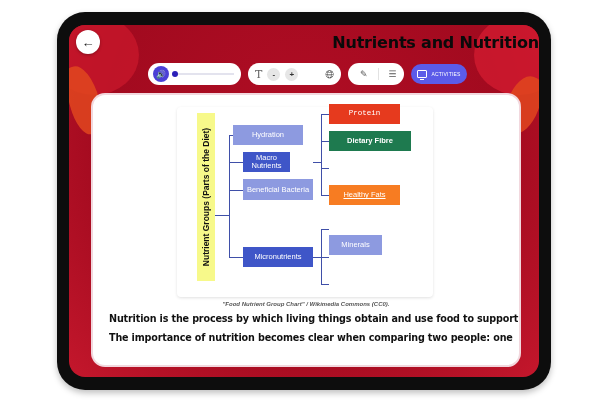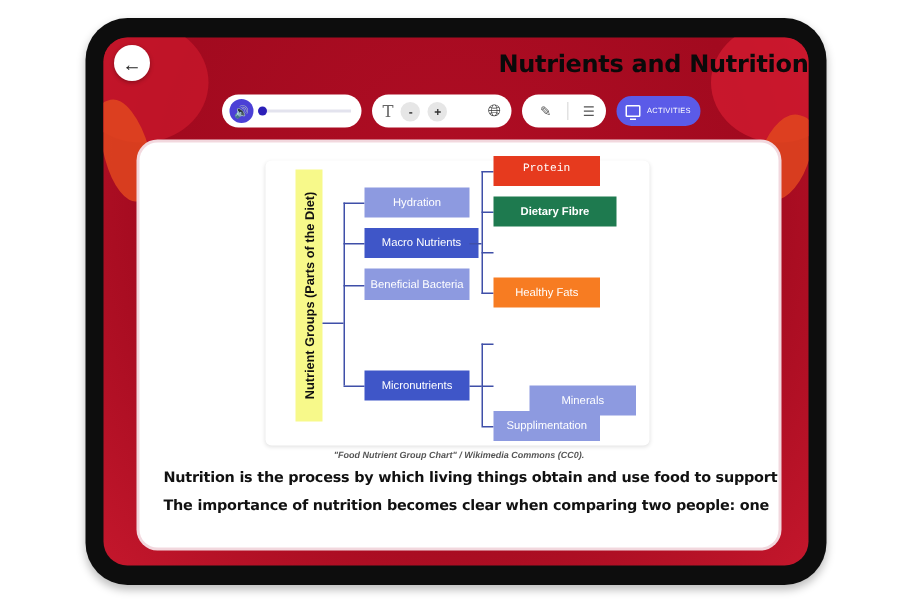--- a/index.html
+++ b/index.html
@@ -72,21 +72,21 @@
   .root-label span {
     transform: rotate(-90deg); white-space: nowrap; font-size: 8.5px; font-weight: bold; color: #111;
   }
   .line { position: absolute; background: #3f4fa8; }
   .node { position: absolute; height: 20px; display: flex; align-items: center; justify-content: center; font-size: 7.5px; color: #fff; text-align: center; line-height: 1.05; }
   .n-light { background: #8d9ae0; }
   .n-dark { background: #3f56c8; }
   .n-red { background: #e63a1e; }
   .n-green { background: #1e7a4f; }
   .n-yellow { background: #f6bd10; color: #fce7a8; }
-  .n-orange { background: #f77c22; }
+  .n-orange { background: #f77c22; text-decoration: underline; }
 
   .caption {
     position: absolute; left: 0; right: 0; top: 206px; text-align: center;
     font-size: 6px; font-style: italic; font-weight: bold; color: #555;
   }
   .para {
     position: absolute; left: 16px; font-family: "DejaVu Sans", sans-serif;
     font-weight: bold; font-size: 9.6px; color: #111; white-space: nowrap; letter-spacing: -0.15px;
   }
   .para.p1 { top: 218px; }
@@ -142,44 +142,43 @@
           <span>Nutrient Groups (Parts of the Diet)</span>
         </div>
 
         <div class="line" style="left:38px; top:108px; width:14px; height:1px;"></div>
         <div class="line" style="left:52px; top:28px; width:1px; height:122px;"></div>
         <div class="line" style="left:52px; top:28px; width:14px; height:1px;"></div>
         <div class="line" style="left:52px; top:55px; width:14px; height:1px;"></div>
         <div class="line" style="left:52px; top:83px; width:14px; height:1px;"></div>
         <div class="line" style="left:52px; top:150px; width:14px; height:1px;"></div>
 
-        <div class="node n-light" style="left:66px; top:18px; width:70px;">Hydration</div>
-        <div class="node n-dark" style="left:66px; top:45px; width:76px;">Macro Nutrients</div>
+        <div class="node n-light" style="left:56px; top:18px; width:70px;">Hydration</div>
+        <div class="node n-dark" style="left:66px; top:45px; width:47px;">Macro Nutrients</div>
         <div class="node n-light" style="left:66px; top:72px; width:70px; height:21px;">Beneficial Bacteria</div>
         <div class="node n-dark" style="left:66px; top:140px; width:70px;">Micronutrients</div>
 
         <div class="line" style="left:136px; top:55px; width:8px; height:1px;"></div>
         <div class="line" style="left:144px; top:7px; width:1px; height:82px;"></div>
         <div class="line" style="left:144px; top:7px; width:8px; height:1px;"></div>
         <div class="line" style="left:144px; top:34px; width:8px; height:1px;"></div>
         <div class="line" style="left:144px; top:61px; width:8px; height:1px;"></div>
         <div class="line" style="left:144px; top:88px; width:8px; height:1px;"></div>
 
         <div class="node n-red" style="left:152px; top:-3px; width:71px;font-family:Liberation Mono, monospace;">Protein</div>
         <div class="node n-green" style="left:152px; top:24px; width:82px;font-weight:bold;">Dietary Fibre</div>
         <div class="node n-orange" style="left:152px; top:78px; width:71px;">Healthy Fats</div>
 
         <div class="line" style="left:136px; top:150px; width:8px; height:1px;"></div>
         <div class="line" style="left:144px; top:122px; width:1px; height:55px;"></div>
         <div class="line" style="left:144px; top:122px; width:8px; height:1px;"></div>
         <div class="line" style="left:144px; top:150px; width:8px; height:1px;"></div>
         <div class="line" style="left:144px; top:177px; width:8px; height:1px;"></div>
 
-        <div class="node n-light" style="left:152px; top:150px; width:71px;margin-left:24px;">Minerals</div>
-        <div class="node n-light" style="left:152px; top:167px; width:71px;">Supplimentation</div>
+        <div class="node n-light" style="left:152px; top:128px; width:53px;">Minerals</div>
       </div>
 
       <div class="caption">"Food Nutrient Group Chart" / Wikimedia Commons (CC0).</div>
       <div class="para p1">Nutrition is the process by which living things obtain and use food to support life.</div>
       <div class="para p2">The importance of nutrition becomes clear when comparing two people: one</div>
     </div>
   </div>
 </div>
 
 </body></html>

